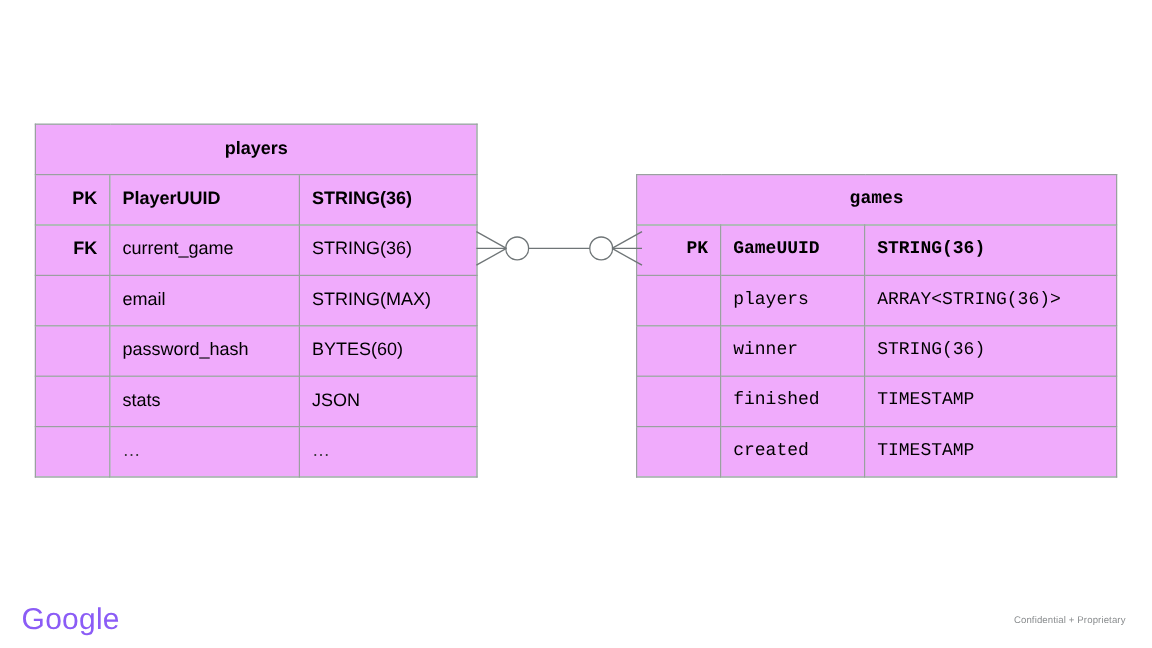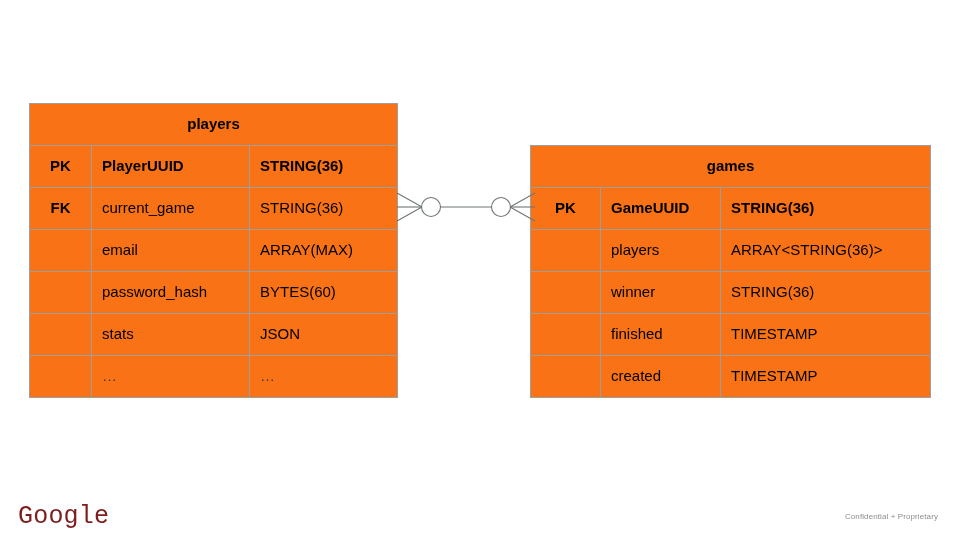--- a/index.html
+++ b/index.html
@@ -22,38 +22,38 @@
 
   
   .entity {
     position: absolute;
     border-collapse: collapse;
     background: #d5e0e2;
     table-layout: fixed;
   }
   .entity td {
     border: 1px solid #9aa0a0;
-    background: #f97316;
+    background: #f0abfc;
     color: #000000;
     font-size: 15px;
     line-height: 1.1;
     padding: 0 10px;
     height: 41px;
     vertical-align: middle;
     white-space: nowrap;
     overflow: hidden;
   }
   .entity td.title {
     text-align: center;
     font-weight: bold;
     font-size: 15px;
   }
   .entity td.key {
     font-weight: bold;
-    text-align: center;
+    text-align: right;
   }
   .entity tr.pkrow td {
     font-weight: bold;
   }
   .entity td.ellipsis {
     color: #3a3a3a;
   }
 
   
   #players-table {
@@ -63,43 +63,44 @@
   }
   #players-table col.c-key   { width: 62px;  }
   #players-table col.c-name  { width: 158px; }
   #players-table col.c-type  { width: 148px; }
 
   
   #games-table {
     left: 530px;
     top: 145px;
     width: 400px;
+    font-family: Liberation Mono, monospace;
   }
   #games-table col.c-key   { width: 70px;  }
   #games-table col.c-name  { width: 120px; }
   #games-table col.c-type  { width: 210px; }
 
   
   #relationship {
     position: absolute;
     left: 390px;
     top: 178px;
     width: 152px;
     height: 58px;
   }
 
   
   #footer-logo {
     position: absolute;
     left: 18px;
     top: 502px;
-    color: #7f1d1d;
+    color: #8b5cf6;
     font-size: 25px;
     letter-spacing: 0.2px;
-    font-family: Liberation Mono, monospace;
+    font-family: Liberation Sans, sans-serif;
   }
   #footer-note {
     position: absolute;
     right: 22px;
     top: 512px;
     color: #8a8d8f;
     font-size: 8px;
     letter-spacing: 0.1px;
     margin-left: 17px;
   }
@@ -125,21 +126,21 @@
         <td>STRING(36)</td>
       </tr>
       <tr>
         <td class="key">FK</td>
         <td>current_game</td>
         <td>STRING(36)</td>
       </tr>
       <tr>
         <td class="key"></td>
         <td>email</td>
-        <td>ARRAY(MAX)</td>
+        <td>STRING(MAX)</td>
       </tr>
       <tr>
         <td class="key"></td>
         <td>password_hash</td>
         <td>BYTES(60)</td>
       </tr>
       <tr>
         <td class="key"></td>
         <td>stats</td>
         <td>JSON</td>

